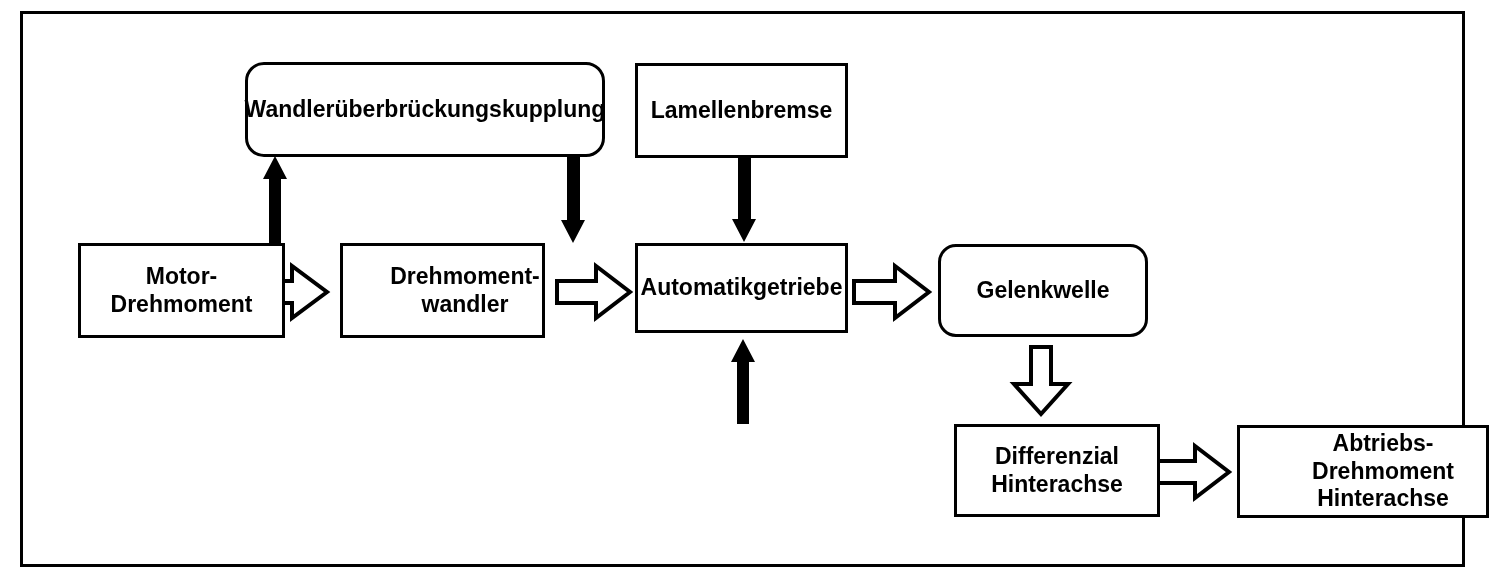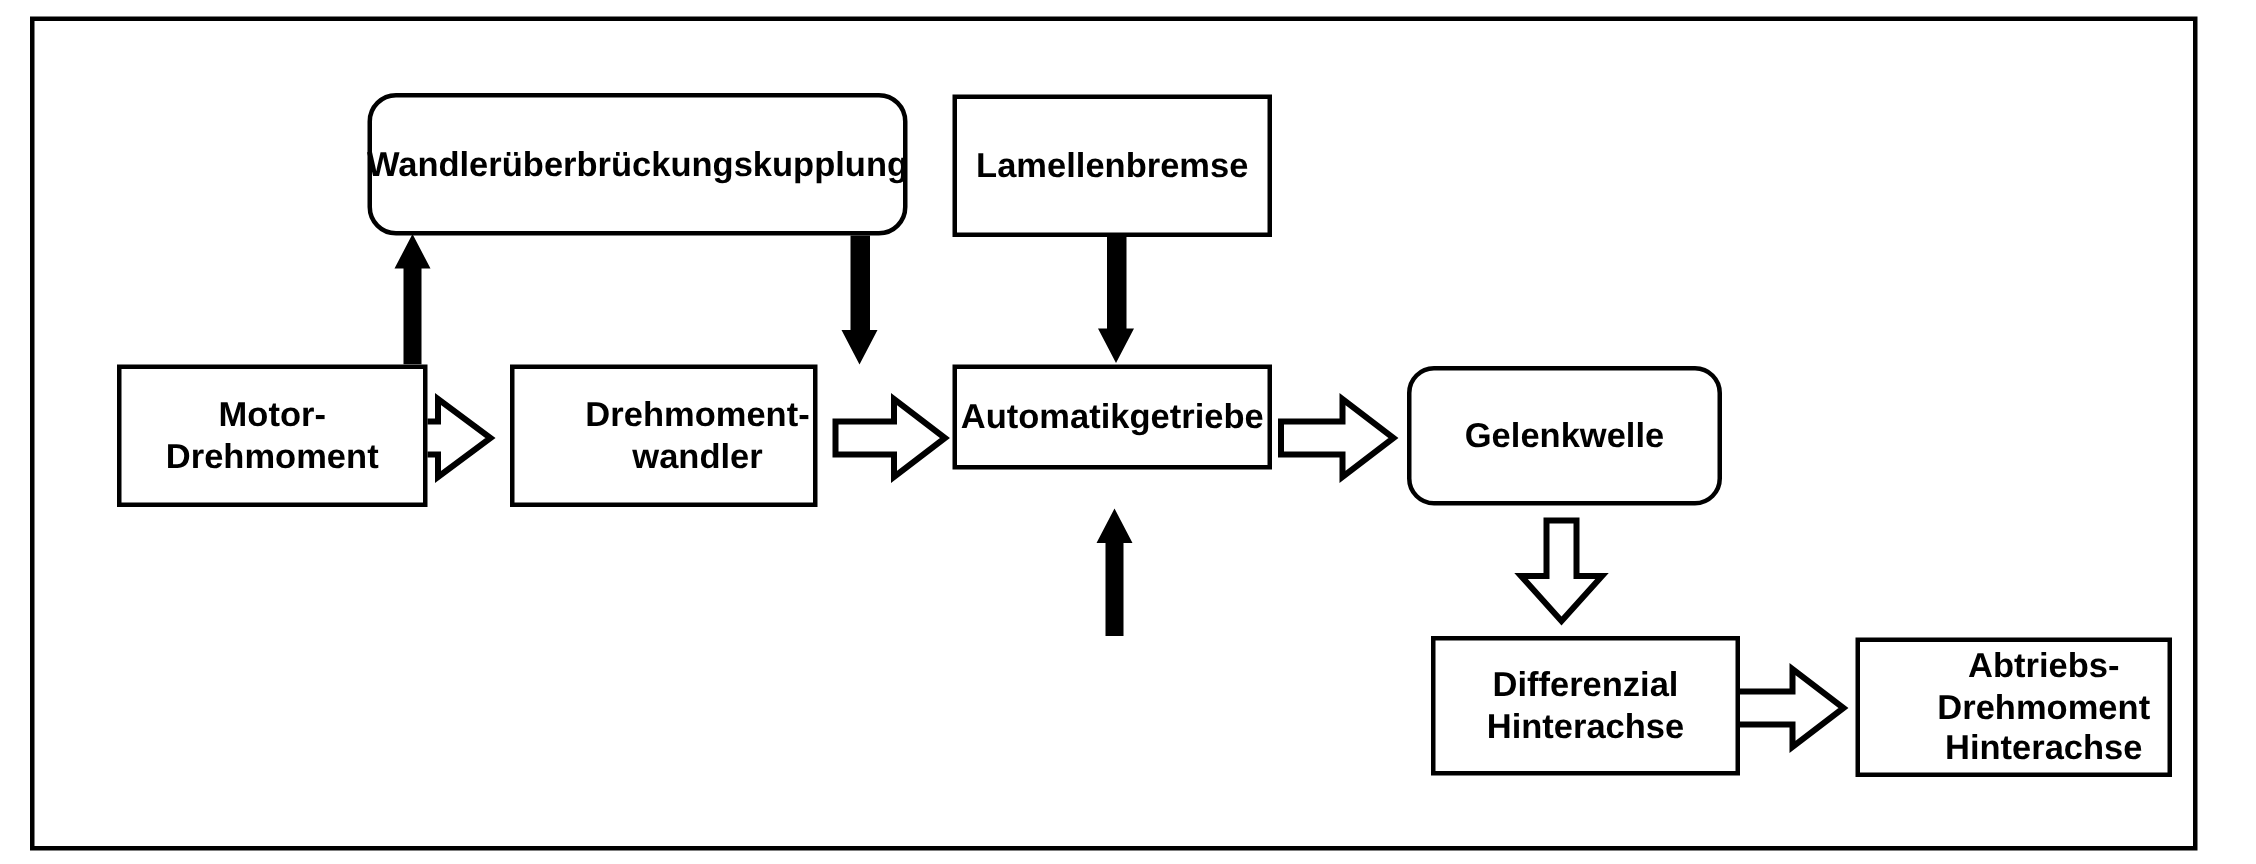--- a/index.html
+++ b/index.html
@@ -18,25 +18,25 @@
     position:absolute; box-sizing:border-box; border:3px solid #000000;
     background:#ffffff; display:flex; align-items:center; justify-content:center;
     text-align:center; color:#000000; font-weight:bold; font-size:23px; line-height:1.2;
   }
   .label { white-space:pre-line; }
   
   .b-motor            { left:33px;   top:243px; width:207px; height:95px;margin-left:45px; }
   .b-wandlerkupplung  { left:245px;  top:62px;  width:360px; height:95px;border-radius:19px; }
   .b-wandler          { left:340px;  top:243px; width:205px; height:95px;padding-left:45px; }
   .b-lamellenbremse   { left:635px;  top:63px;  width:213px; height:95px; }
-  .b-getriebe         { left:635px;  top:243px; width:213px; height:70px; }
+  .b-getriebe         { left:635px;  top:243px; width:213px; height:90px; }
   .b-lamellenkupplung { left:635px;  top:425px; width:213px; height:93px; }
   .b-gelenkwelle      { left:938px;  top:244px; width:210px; height:93px;border-radius:18px; }
   .b-differenzial     { left:938px;  top:424px; width:206px; height:93px;margin-left:16px; }
-  .b-abtrieb          { left:1237px; top:425px; width:211px; height:93px;padding-left:40px; }
+  .b-abtrieb          { left:1237px; top:425px; width:252px; height:93px;padding-left:40px; }
 </style>
 </head>
 <body>
 
 <div class="canvas">
 
   <div class="frame"></div>
 
   <svg class="arrows" width="1504" height="576" viewBox="0 0 1504 576" xmlns="http://www.w3.org/2000/svg">
 

